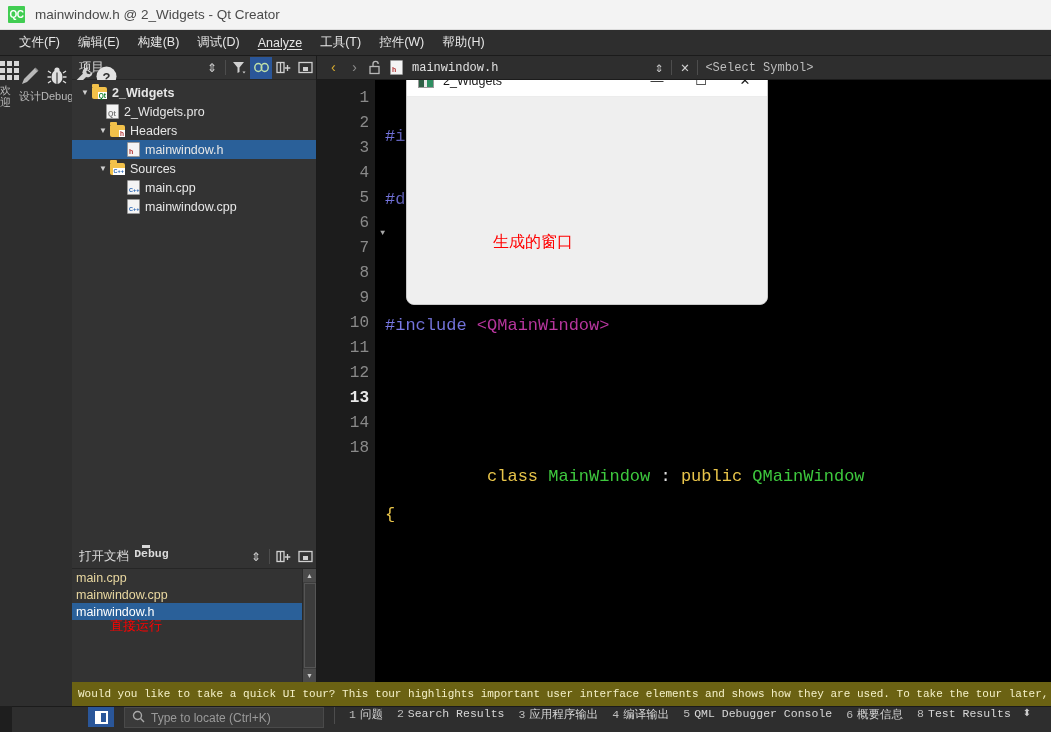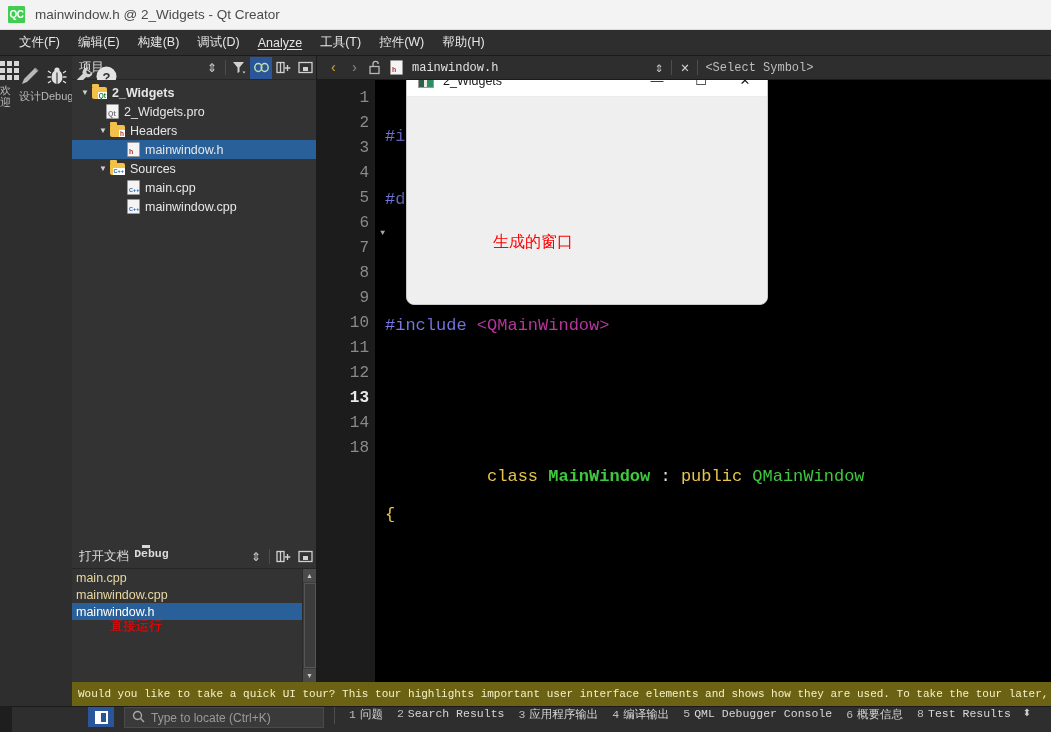--- a/index.html
+++ b/index.html
@@ -264,21 +264,21 @@
     flex: 1; padding-top: 6px; padding-left: 10px;
     font-family: "Liberation Mono", monospace;
     font-size: 17px;
     white-space: pre;
     overflow: hidden;
   }
   .cl { height: 25px; line-height: 25px; }
   .k-pre  { color: #7a7ae8; }          
   .k-inc  { color: #c33aa8; }          
   .k-key  { color: #e8c44a; }          
-  .k-type { color: #3ec93e; font-weight: bold; margin-top: 47px; }
+  .k-type { color: #3ec93e; font-weight: normal; margin-top: 47px; }
   .k-cls  { color: #3ec93e; }
   .k-op   { color: #e0e0e0; }
   .k-par  { color: #e8c44a; }
 
   
   #app-window {
     position: absolute;
     left: 419px; top: 240px;
     width: 362px; height: 241px;
     background: #ececec;

